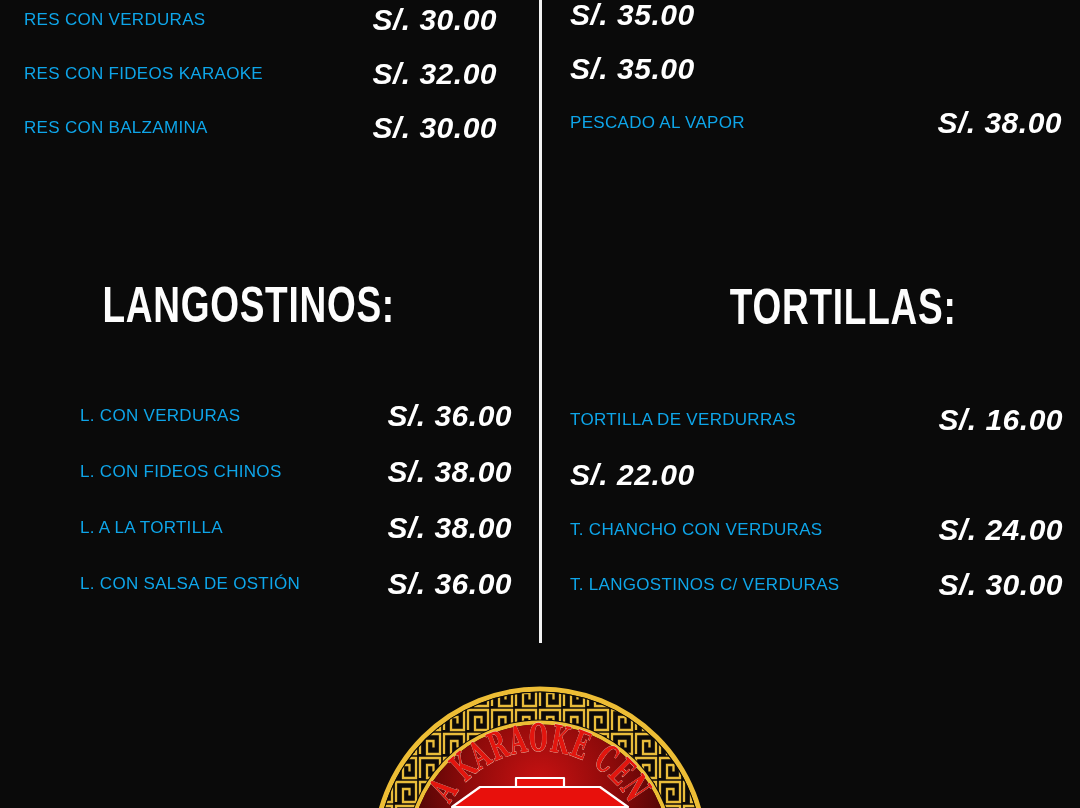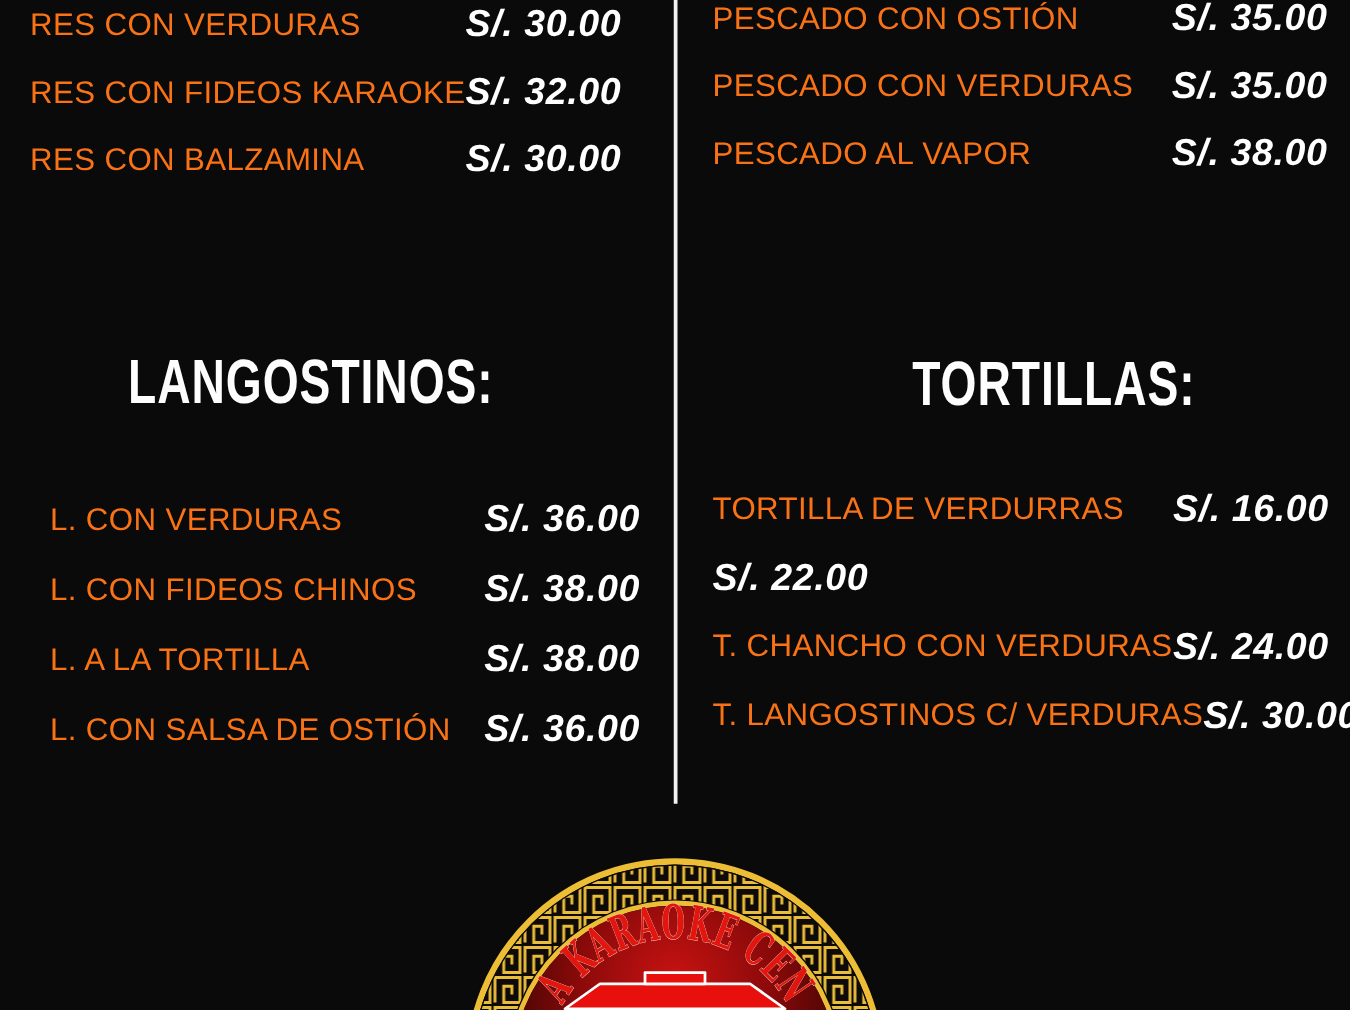--- a/index.html
+++ b/index.html
@@ -7,41 +7,41 @@
     position:relative;
     width:1080px;height:808px;
     background:#0a0a0a;
     overflow:hidden;
     font-family:"Liberation Sans", sans-serif;
     color:#ffffff;
   }
   .list{position:absolute;display:flex;flex-direction:column;}
   .row{display:flex;justify-content:space-between;align-items:center;}
   .nm{
-    font-size:25px;
+    font-size:17px;
     letter-spacing:0.3px;
-    color:#f97316;
+    color:#0ea5e9;
     white-space:nowrap;
   }
   .pr{
     font-size:30px;
     font-weight:bold;
     font-style:italic;
     letter-spacing:0.5px;
     color:#ffffff;
     white-space:nowrap;
     text-align:center;
   }
   #list-tl{left:24px;top:-7px;width:473px;}
   #list-tl .row{height:54px;}
   #list-tr{left:570px;top:-12px;width:492px;}
   #list-tr .row{height:54px;}
   #list-bl{left:40px;top:388px;width:472px;}
-  #list-bl .row{height:56px;}
-  #list-br{left:570px;top:380px;width:493px;}
+  #list-bl .row{height:56px;margin-left:40px;}
+  #list-br{left:570px;top:392px;width:493px;}
   #list-br .row{height:55px;}
   .heading{
     position:absolute;
     text-align:center;
     font-size:50px;
     font-weight:bold;
     line-height:50px;
     white-space:nowrap;
     color:#fdfdfd;
   }
@@ -80,25 +80,23 @@
       <span class="pr">S/. 32.00</span>
     </div>
     <div class="row">
       <span class="nm">RES CON BALZAMINA</span>
       <span class="pr">S/. 30.00</span>
     </div>
   </div>
 
   <div class="list" id="list-tr">
     <div class="row">
-      <span class="nm">PESCADO CON OSTIÓN</span>
       <span class="pr">S/. 35.00</span>
     </div>
     <div class="row">
-      <span class="nm">PESCADO CON VERDURAS</span>
       <span class="pr">S/. 35.00</span>
     </div>
     <div class="row">
       <span class="nm">PESCADO AL VAPOR</span>
       <span class="pr">S/. 38.00</span>
     </div>
   </div>
 
   <div id="divider"></div>
 

